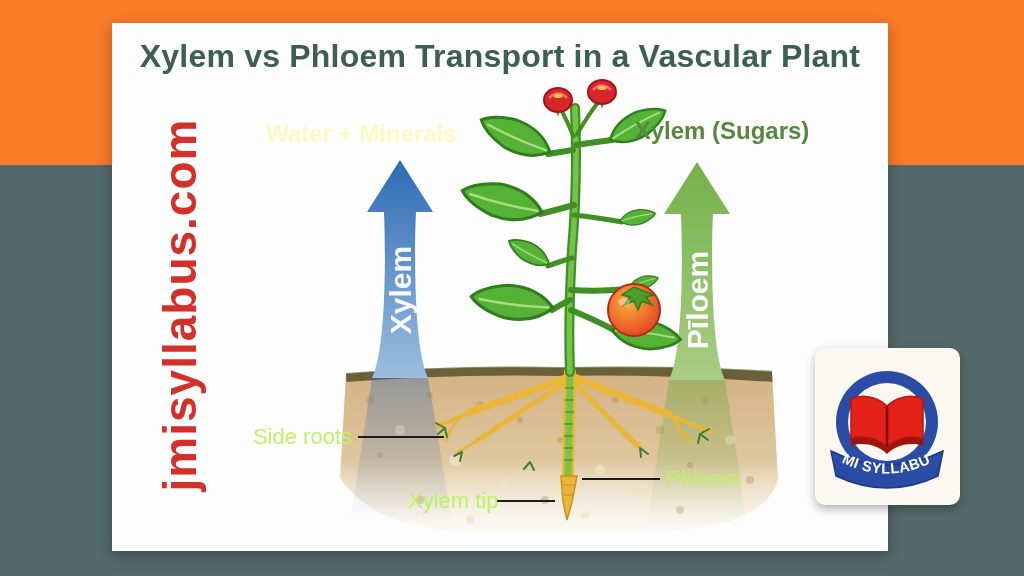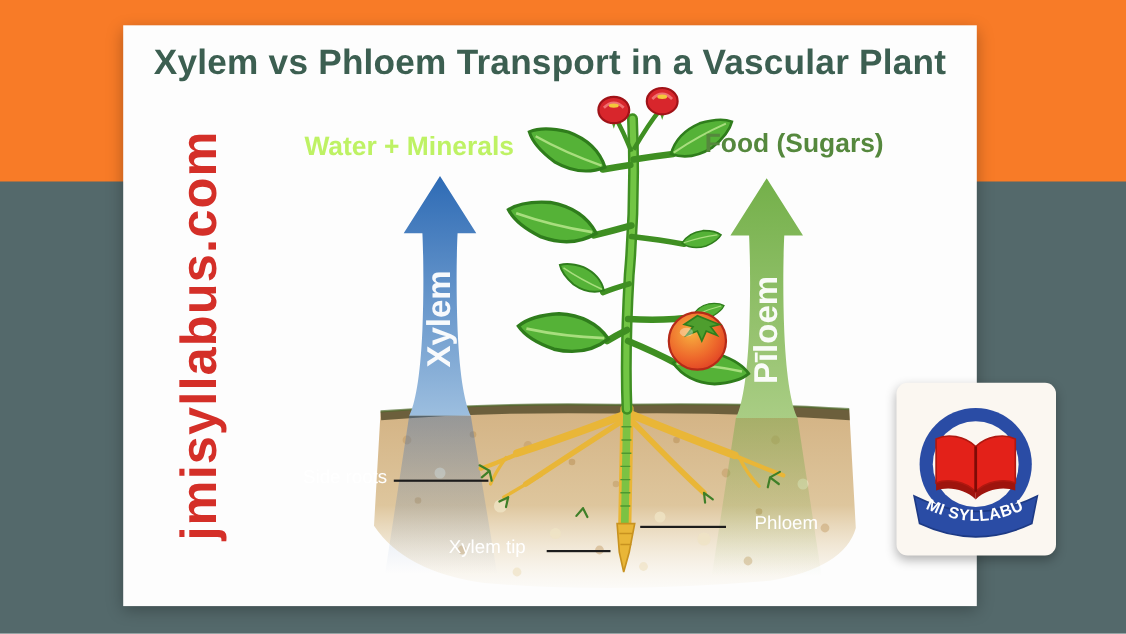--- a/index.html
+++ b/index.html
@@ -11,24 +11,24 @@
   .band-orange{position:absolute;left:0;top:0;width:1024px;height:165px;background:#F87B27;}
   .card{
     position:absolute;left:112px;top:23px;width:776px;height:528px;
     background:#FDFDFD;box-shadow:0 4px 14px rgba(0,0,0,.28);
   }
   .title{
     position:absolute;left:112px;top:38px;width:776px;text-align:center;
     font-size:32px;font-weight:700;color:#3C5F51;letter-spacing:.2px;
   }
   .flow-header{position:absolute;font-size:24px;font-weight:700;white-space:nowrap;}
-  .hdr-water{left:252px;top:120px;width:240px;text-align:center;color:#bef264;}
+  .hdr-water{left:266px;top:120px;width:240px;text-align:left;color:#fef9c3;}
   .hdr-food{left:602px;top:117px;width:240px;text-align:center;color:#55883D;}
   .abs{position:absolute;}
-  .anno-label{position:absolute;font-size:17px;color:#ffffff;font-weight:500;white-space:nowrap;}
+  .anno-label{position:absolute;font-size:22px;color:#bef264;font-weight:500;white-space:nowrap;}
   .anno-line{position:absolute;height:0;border-top:2px solid #1c1c1c;}
   .watermark{
     position:absolute;left:180px;top:305px;transform:translate(-50%,-50%) rotate(-90deg);
     font-size:46px;font-weight:800;color:#D42F28;letter-spacing:1px;white-space:nowrap;
   }
   .logo-card{
     position:absolute;left:815px;top:348px;width:145px;height:157px;
     background:#FBF7F1;border-radius:10px;box-shadow:0 4px 10px rgba(0,0,0,.3);
   }
 </style>
@@ -194,30 +194,30 @@
   <g>
     <path d="M632 288 Q632 298 633 304" stroke="#3F8F22" stroke-width="4" fill="none"></path>
     <circle cx="634" cy="310" r="26" fill="url(#tomatoG)" stroke="#B52A18" stroke-width="2"></circle>
     <path d="M634 287 l-12 8 l8 2 l-6 8 l10 -4 l4 9 l4 -9 l10 4 l-6 -8 l8 -2 Z" fill="#4E9E2E" stroke="#2F7D1C" stroke-width="1.5"></path>
     <ellipse cx="624" cy="302" rx="6" ry="4" fill="#FFFFFF" opacity="0.35"></ellipse>
   </g>
 </svg>
 
 <div class="title">Xylem vs Phloem Transport in a Vascular Plant</div>
 <div class="flow-header hdr-water">Water + Minerals</div>
-<div class="flow-header hdr-food">Food (Sugars)</div>
+<div class="flow-header hdr-food">Xylem (Sugars)</div>
 
 <div class="anno-label" style="left:240px;top:424px;width:112px;text-align:right;">Side roots</div>
 <div class="anno-line" style="left:358px;top:436px;width:86px;"></div>
 
 <div class="anno-label" style="left:408px;top:488px;">Xylem tip</div>
 <div class="anno-line" style="left:497px;top:500px;width:58px;"></div>
 
 <div class="anno-line" style="left:582px;top:478px;width:78px;"></div>
-<div class="anno-label" style="left:666px;top:466px;margin-left:20px;">Phloem</div>
+<div class="anno-label" style="left:666px;top:466px;">Phloem</div>
 
 <div class="watermark">jmisyllabus.com</div>
 
 <div class="logo-card">
   <svg width="145" height="157" viewBox="0 0 145 157">
     <circle cx="72" cy="74" r="51" fill="#2A4CA5"></circle>
     <circle cx="72" cy="74" r="39" fill="#FBF7F1"></circle>
     <g>
       <path d="M72 60 C62 50 46 48 36 53 L36 93 C46 89 62 91 72 101 Z" fill="#9E140D" transform="translate(0,5)"></path>
       <path d="M72 60 C82 50 98 48 108 53 L108 93 C98 89 82 91 72 101 Z" fill="#9E140D" transform="translate(0,5)"></path>

